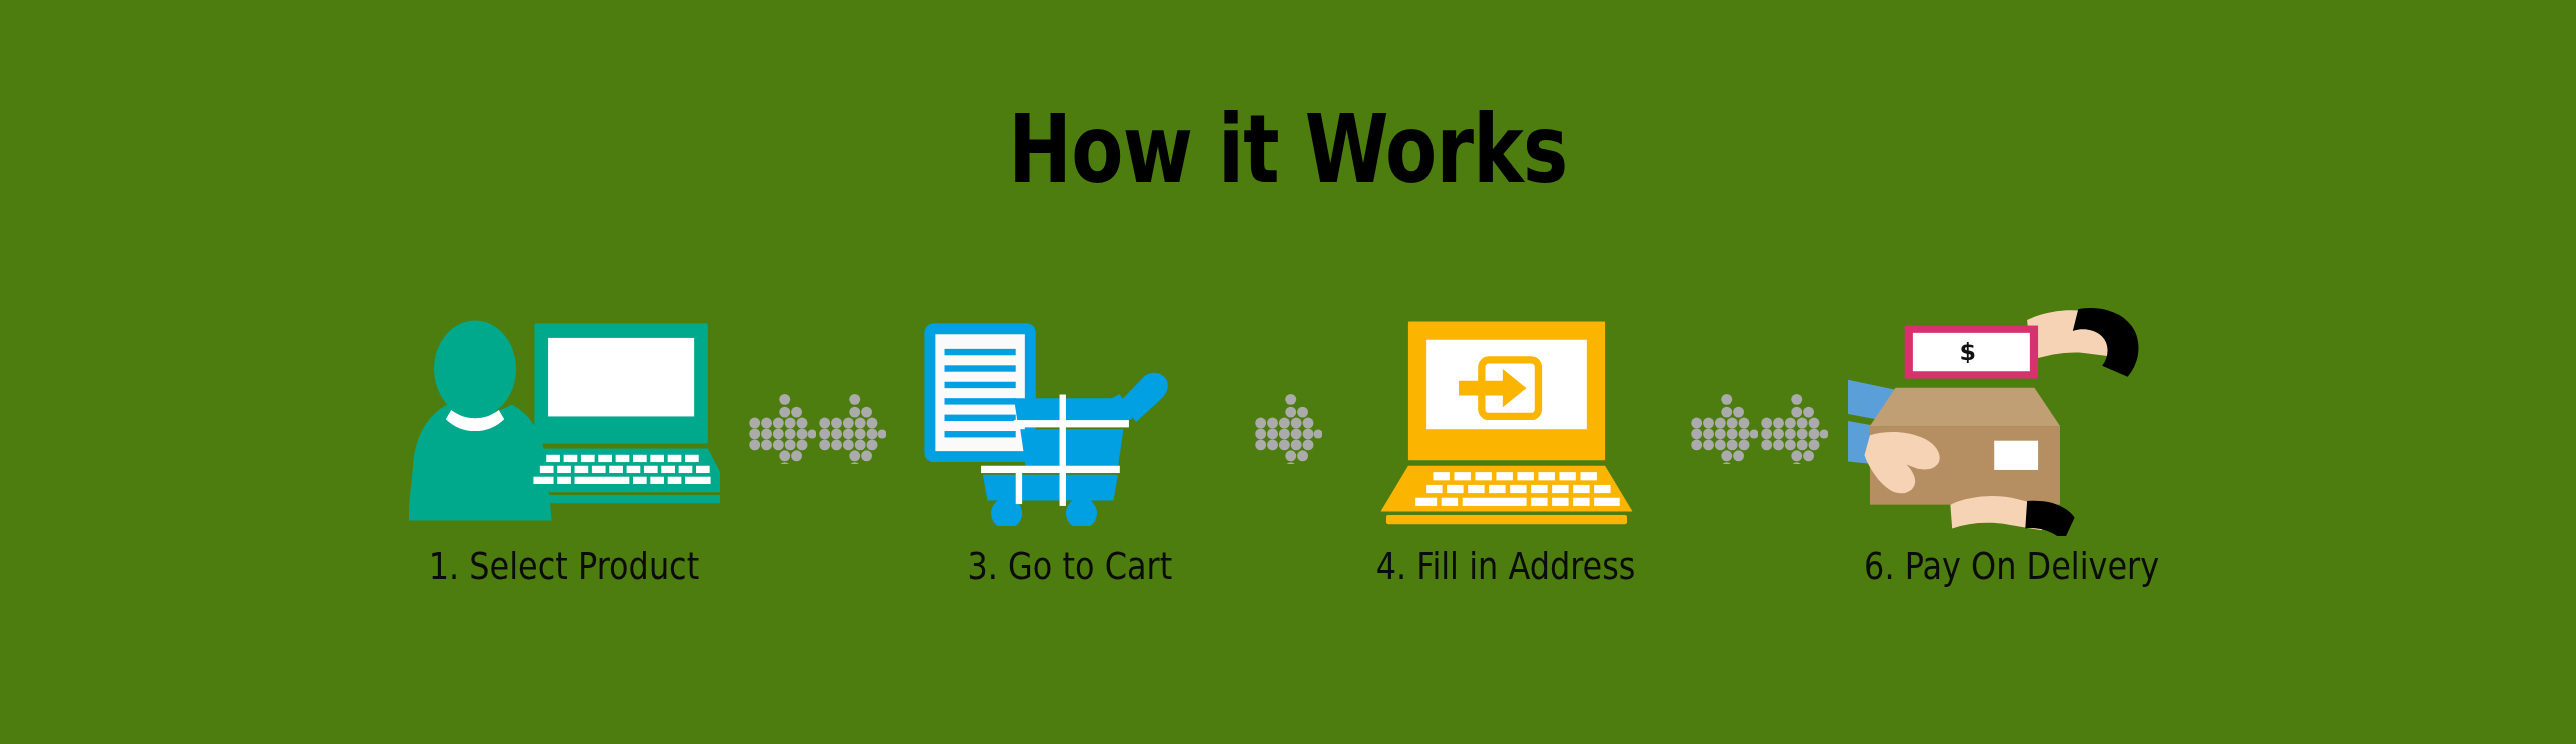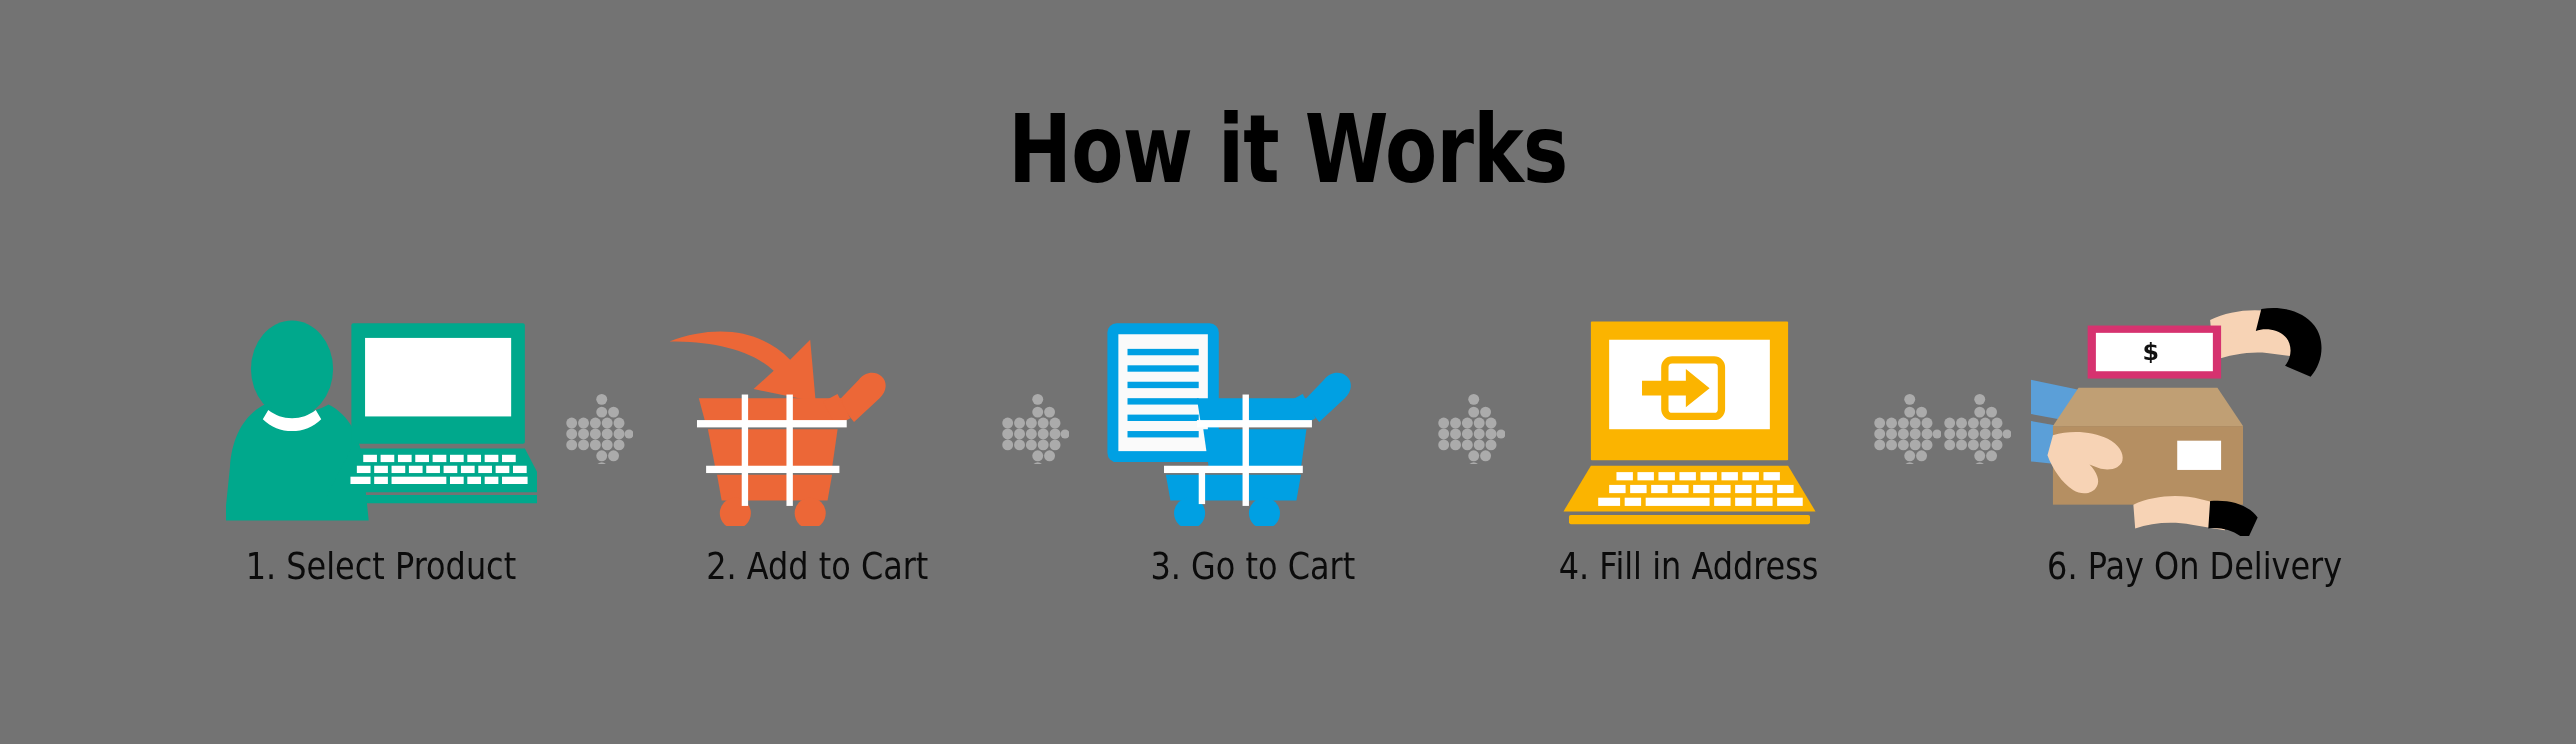--- a/index.html
+++ b/index.html
@@ -11,21 +11,21 @@
     width: 2576px;
     height: 745px;
     font-family: "Liberation Sans", sans-serif;
     overflow: hidden;
     position: relative;
   }
   .canvas {
     position: relative;
     width: 2576px;
     height: 745px;
-    background: #737373;
+    background: #4d7c0f;
   }
   .title {
     position: absolute;
     top: 102px;
     left: 0;
     width: 2576px;
     text-align: center;
     font-family: "DejaVu Sans", sans-serif;
     font-weight: bold;
     font-size: 95px;
@@ -165,43 +165,20 @@
             <circle cx="33" cy="57" r="6"></circle>
           <circle cx="46" cy="57" r="6"></circle>
             <circle cx="59" cy="57" r="6"></circle>
           <circle cx="40" cy="69" r="6"></circle>
             <circle cx="53" cy="69" r="6"></circle>
           <circle cx="40" cy="82" r="6"></circle>
         </g>
       </svg>
     </div>
 
-    <div class="step">
-      <div class="step-icon">
-        <svg width="311" height="210" viewBox="0 0 340 230" xmlns="http://www.w3.org/2000/svg">
-          <g fill="#EC6737">
-            <path d="M8 28 C60 8 110 16 140 48 l22 -22 l6 68 l-68 -14 l22 -20 C96 36 54 28 8 28 z"></path>
-            <path d="M215 70 c7 -9 18 -10 25 -4 c7 6 6 17 -2 24 l-28 26 l-18 -22 z"></path>
-            <path d="M40 90 h158 l-5 26 h-146 z"></path>
-            <path d="M50 124 h142 l-6 42 h-128 z"></path>
-            <path d="M60 174 h126 l-5 28 h-116 z"></path>
-            <circle cx="80" cy="216" r="17"></circle>
-            <circle cx="162" cy="216" r="17"></circle>
-            <rect x="182" y="88" width="18" height="30" transform="rotate(-28 191 103)"></rect>
-          </g>
-          <g fill="#ffffff">
-            <rect x="87" y="86" width="7" height="122"></rect>
-            <rect x="136" y="86" width="7" height="122"></rect>
-            <rect x="38" y="114" width="164" height="8"></rect>
-            <rect x="48" y="164" width="146" height="8"></rect>
-          </g>
-        </svg>
-      </div>
-      <div class="step-label">2. Add to Cart</div>
-    </div>
 
     <div class="sep">
       <svg width="68" height="71" viewBox="0 0 74 78" xmlns="http://www.w3.org/2000/svg">
         <g fill="#ABABAB">
           <circle cx="40" cy="7" r="6"></circle>
           <circle cx="40" cy="21" r="6"></circle>
             <circle cx="53" cy="21" r="6"></circle>
           <circle cx="7" cy="33" r="6"></circle>
             <circle cx="20" cy="33" r="6"></circle>
             <circle cx="33" cy="33" r="6"></circle>

